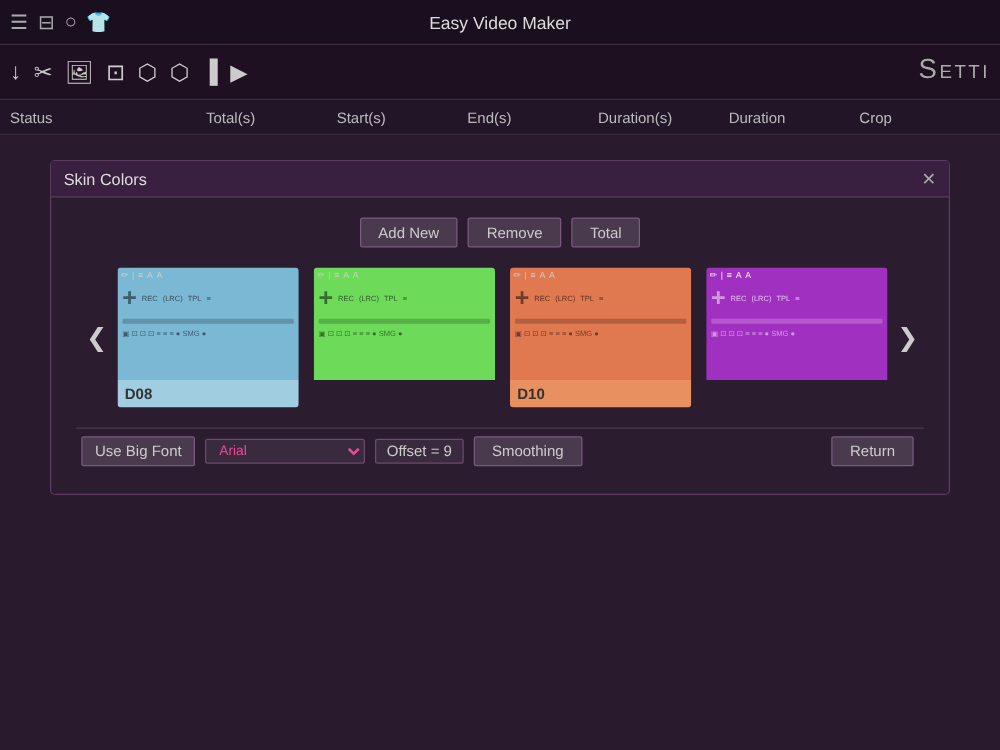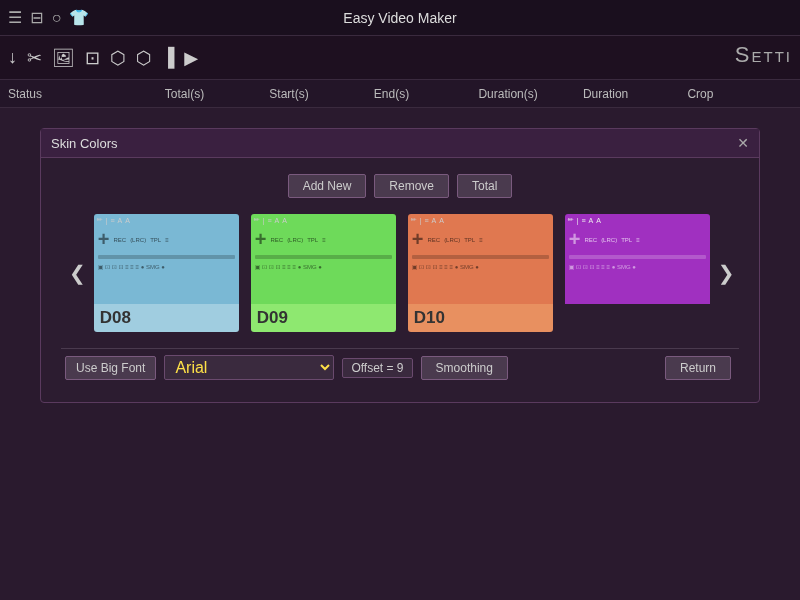--- a/index.html
+++ b/index.html
@@ -172,21 +172,21 @@
       overflow: hidden;
       cursor: pointer;
     }
     .skin-card-preview {
       height: 90px;
       position: relative;
       overflow: hidden;
     }
     .skin-card-label {
       padding: 4px 6px;
-      font-size: 17px;
+      font-size: 12px;
       color: #222;
       font-weight: bold;
     }
 
     
     .card-blue .skin-card-preview { background-color: #7ab8d4; }
     .card-blue .skin-card-label { background-color: #a0cde0; color: #333; }
 
     .card-green .skin-card-preview { background-color: #6eda5a; }
     .card-green .skin-card-label { background-color: #8ee870; color: #333; }
@@ -215,22 +215,22 @@
       cursor: pointer;
     }
     .font-select {
       display: flex;
       align-items: center;
       gap: 2px;
     }
     .font-select select {
       background-color: #3a2a3e;
       border: 1px solid #6a4a6e;
-      color: #fde047;
-      font-size: 16px;
+      color: #ec4899;
+      font-size: 11px;
       padding: 2px 6px;
       border-radius: 2px;
     }
     .offset-control {
       display: flex;
       align-items: center;
       gap: 2px;
     }
     .offset-display {
       background-color: #3a2a3e;
@@ -369,21 +369,20 @@
               <div style="display:flex;align-items:center;padding:2px 4px;gap:4px;">
                 <span style="font-size:20px;color:rgba(0,0,0,0.5);font-weight:bold;">+</span>
                 <span style="font-size:6px;color:rgba(0,0,0,0.6);">REC</span>
                 <span style="font-size:6px;color:rgba(0,0,0,0.6);">(LRC)</span>
                 <span style="font-size:6px;color:rgba(0,0,0,0.6);">TPL</span>
                 <span style="font-size:6px;color:rgba(0,0,0,0.6);">≡</span>
               </div>
               <div class="mini-strip"></div>
               <div style="padding:2px 4px;font-size:6px;color:rgba(0,0,0,0.5);">▣ ⊡ ⊡ ⊡ ≡ ≡ ≡ ● SMG ●</div>
             </div>
-            <div class="skin-card-label">D09</div>
           </div>
 
           <div class="skin-card card-orange">
             <div class="skin-card-preview">
               <div class="card-icon-row">
                 <span style="font-size:7px;">✏</span>
                 <span style="font-size:7px;">|</span>
                 <span style="font-size:7px;">≡</span>
                 <span style="font-size:7px;">A</span>
                 <span style="font-size:7px;">A</span>

